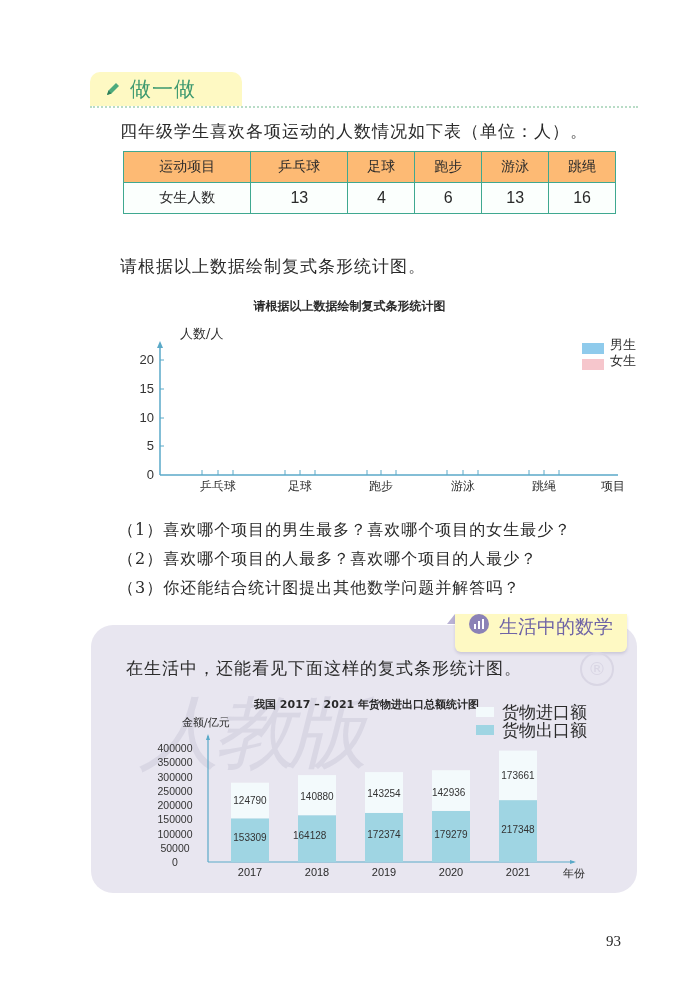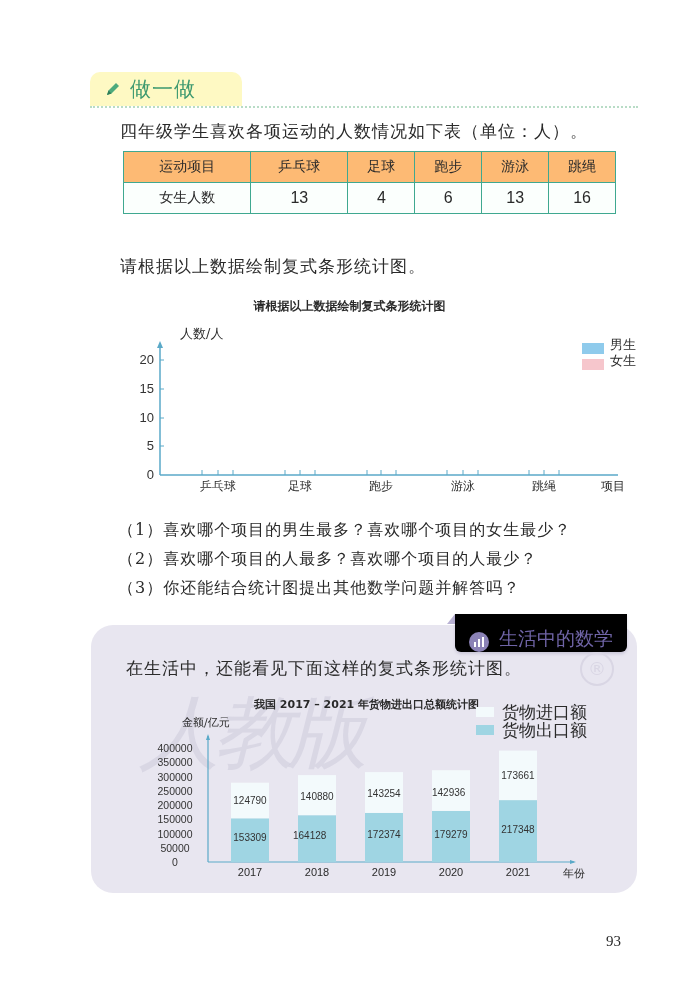--- a/index.html
+++ b/index.html
@@ -28,22 +28,22 @@
   .ytick { font-family:"Liberation Sans", sans-serif; font-size:13px; color:#333; text-align:right; width:26px; }
   .legend1 { left:582px; top:338px; font-size:13px; }
   .legend1 .row { display:flex; align-items:flex-end; height:16px; }
   .sw { display:inline-block; width:22px; height:11px; margin-right:6px; }
   .xlab1 { font-size:12px; top:478px; transform:translateX(-50%); white-space:nowrap; }
 
   .q { left:118px; font-size:16px; letter-spacing:1px; }
 
   
   .panel { left:91px; top:625px; width:546px; height:268px; background:#e8e6f0; border-radius:22px; }
-  .life-tag { left:455px; top:614px; width:172px; height:38px; background:#000000; border-radius:0 0 6px 6px;
-              box-shadow:0 2px 3px rgba(120,110,150,0.25); display:flex; align-items:flex-end; padding-left:14px; box-sizing:border-box; }
+  .life-tag { left:455px; top:614px; width:172px; height:38px; background:#fef9c3; border-radius:0 0 6px 6px;
+              box-shadow:0 2px 3px rgba(120,110,150,0.25); display:flex; align-items:flex-start; padding-left:14px; box-sizing:border-box; }
   .life-tag .ic { width:20px; height:20px; border-radius:50%; background:#8b82b6; display:flex; align-items:flex-end; justify-content:center; padding-bottom:5px; box-sizing:border-box; gap:2px; }
   .life-tag .ic i { display:block; width:2px; background:#fff; }
   .life-tag span.t { font-family:"DejaVu Sans", sans-serif; font-size:19px; color:#6f64a6; margin-left:10px; }
   .life-fold { left:447px; top:614px; width:0; height:0; border-left:8px solid transparent; border-bottom:10px solid #b9b2d4; }
 
   .life-intro { left:126px; top:657px; font-size:17px; letter-spacing:1px; }
   .reg { left:580px; top:652px; width:30px; height:30px; border:2px solid #d9d6e4; border-radius:50%; color:#d9d6e4;
          font-family:"DejaVu Sans", sans-serif; font-size:18px; text-align:center; line-height:30px; }
   .watermark { left:140px; top:680px; font-family:"DejaVu Serif", serif; font-size:80px; color:rgba(190,186,205,0.35); font-style:italic; letter-spacing:-6px; }
 

